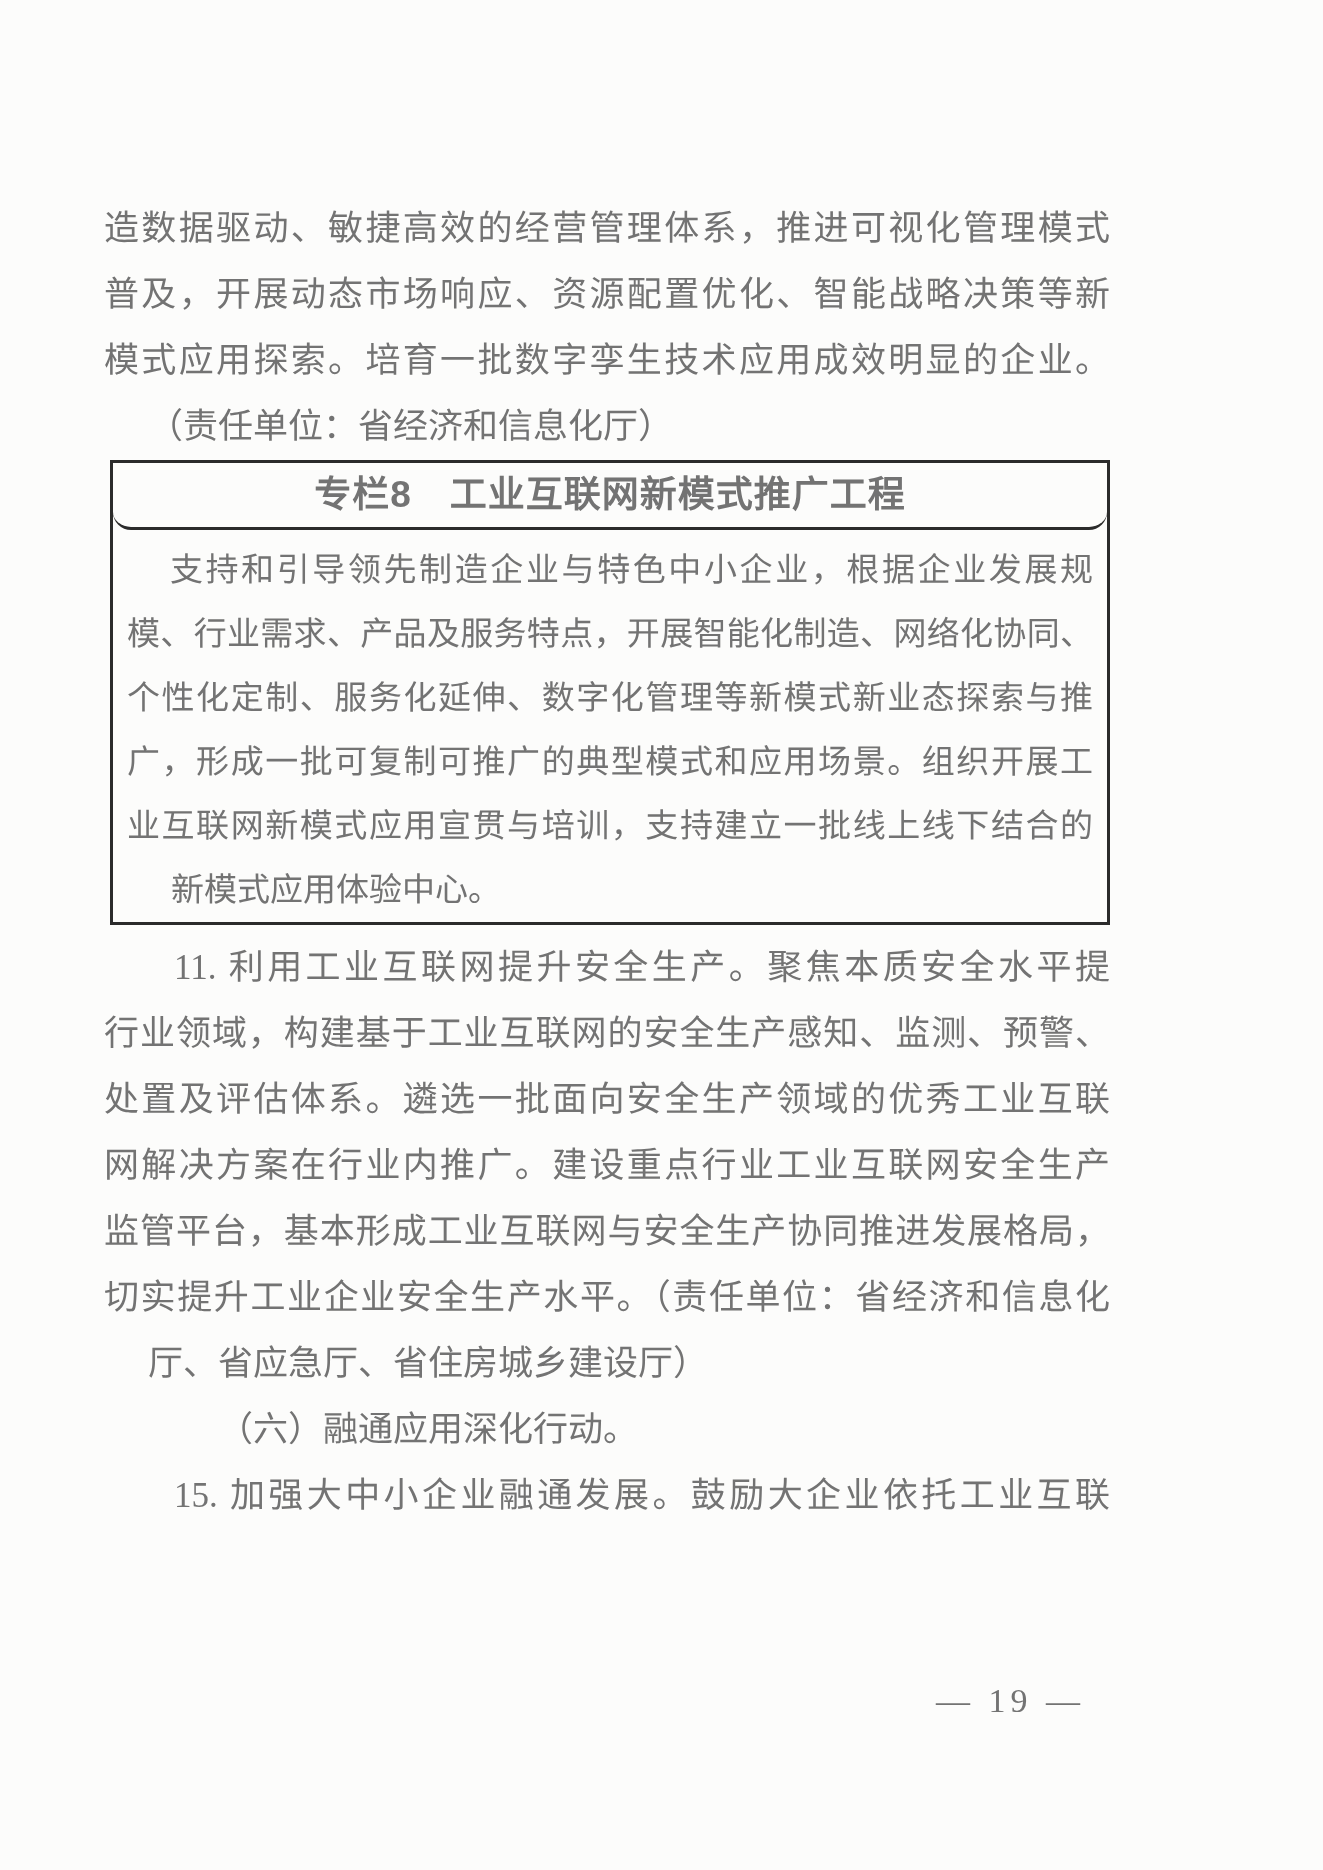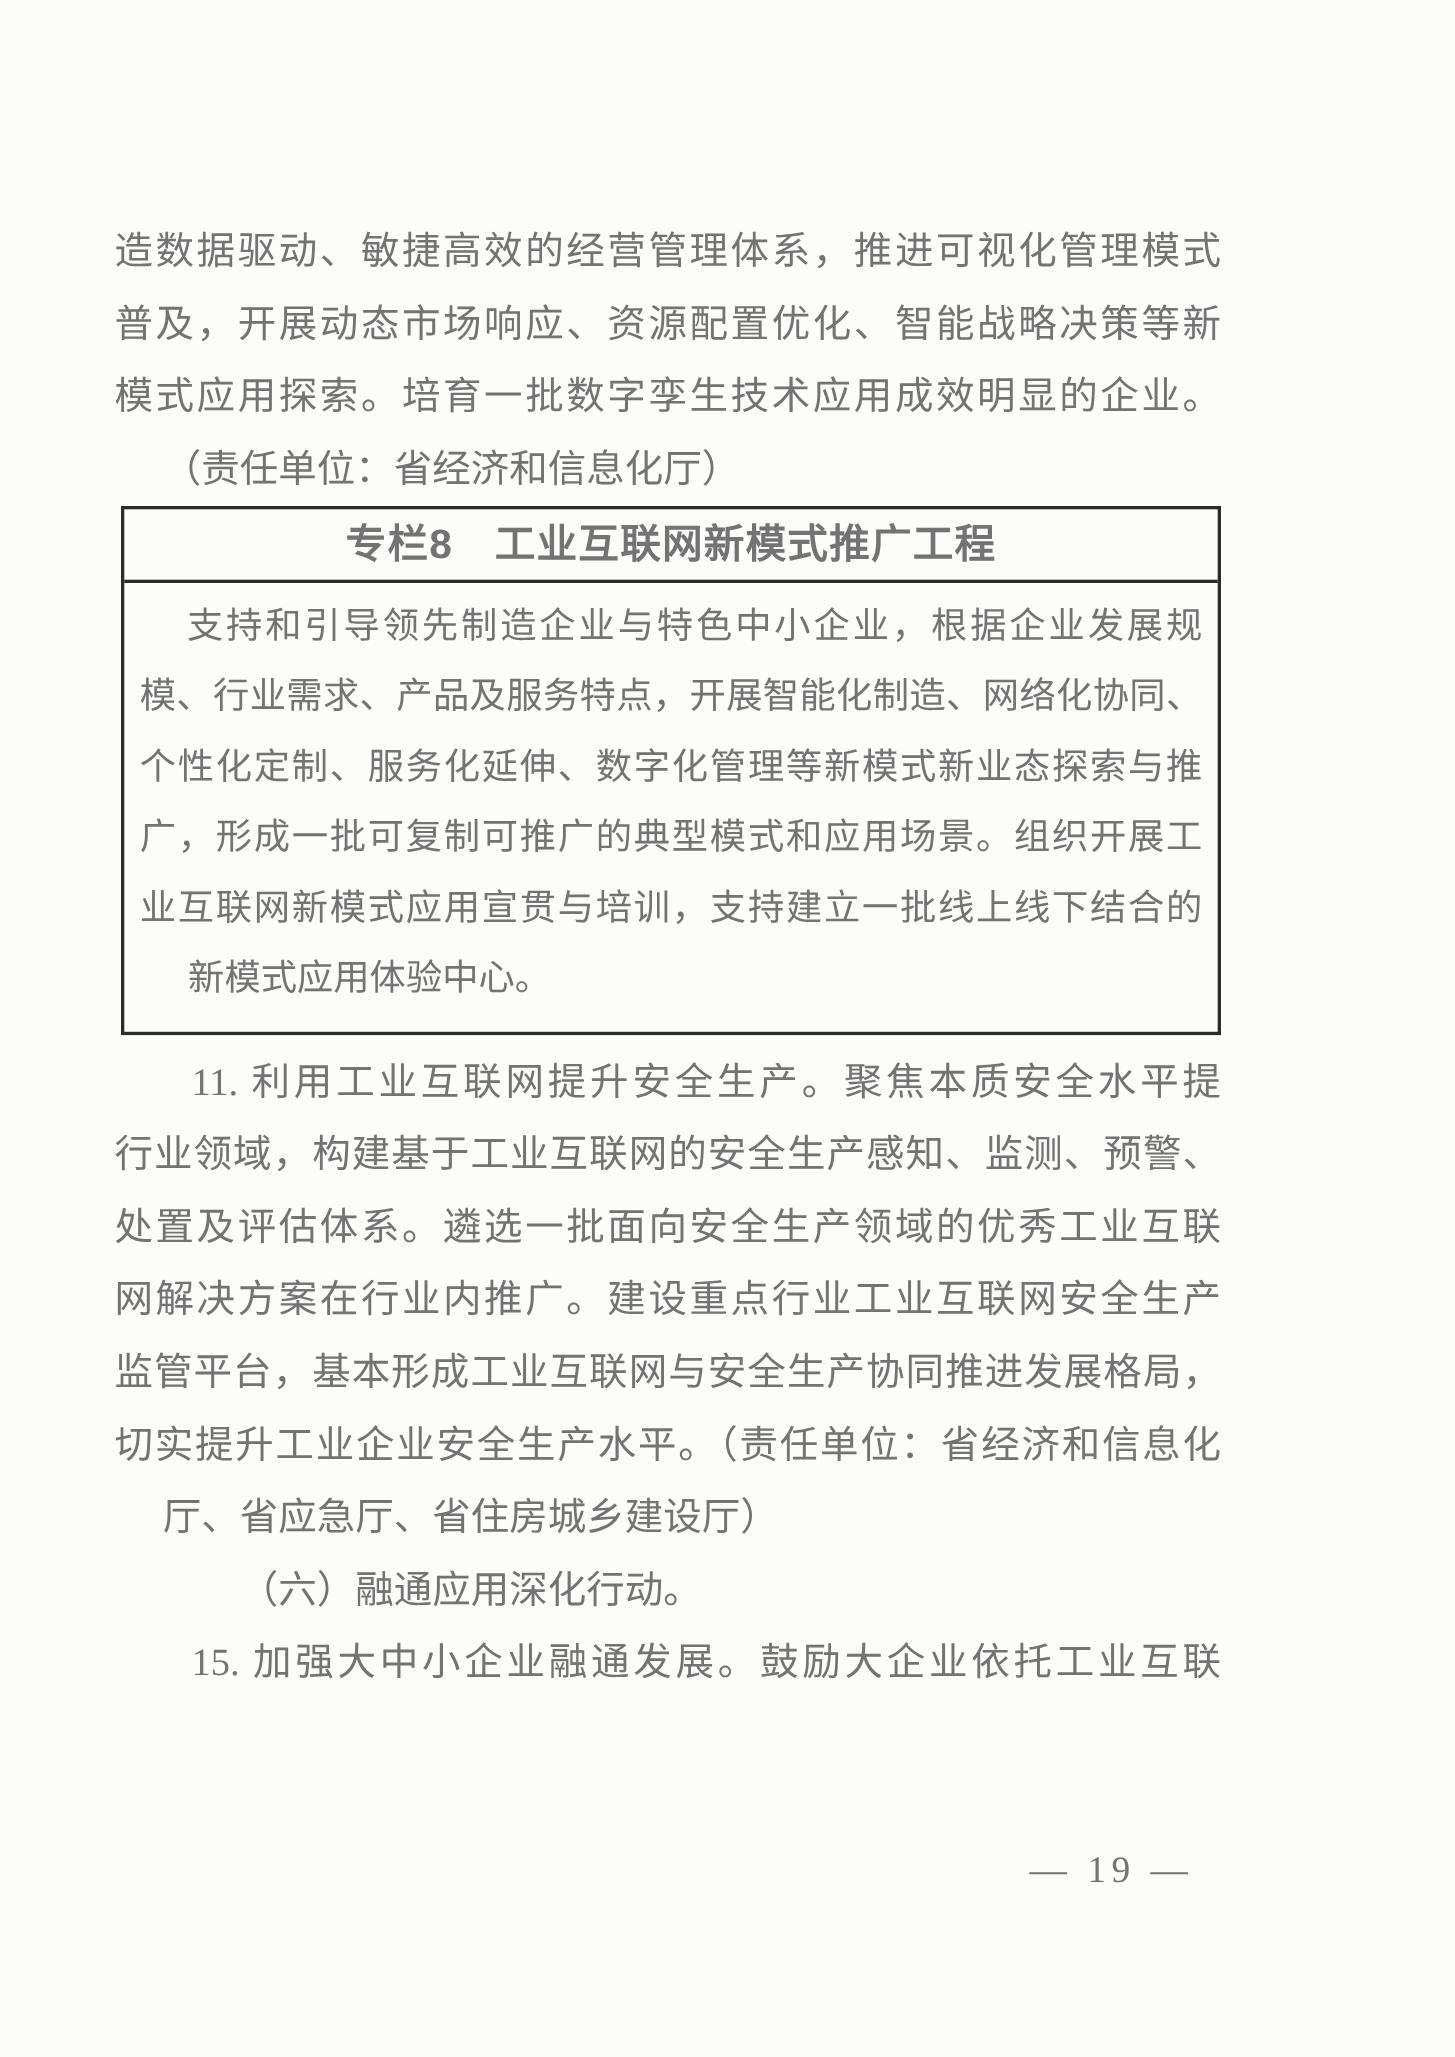--- a/index.html
+++ b/index.html
@@ -47,23 +47,24 @@
   }
   .box-title {
     font-family: "Liberation Sans", "DejaVu Sans", sans-serif;
     font-weight: bold;
     font-size: 37px;
     line-height: 64px;
     height: 64px;
     text-align: center;
     border-bottom: 3px solid #2b2b2b;
     letter-spacing: 1px;
+    border-radius: 18px;
   }
   .box-body {
-    padding: 8px 14px 16px 14px;
+    padding: 8px 14px 0 14px;
     font-family: Liberation Serif, serif;
   }
   .box-body .line {
     font-size: 33px;
     line-height: 64px;
     height: 64px;
   }
   .box-body .line.indent {
     text-indent: 1.3em;
   }

